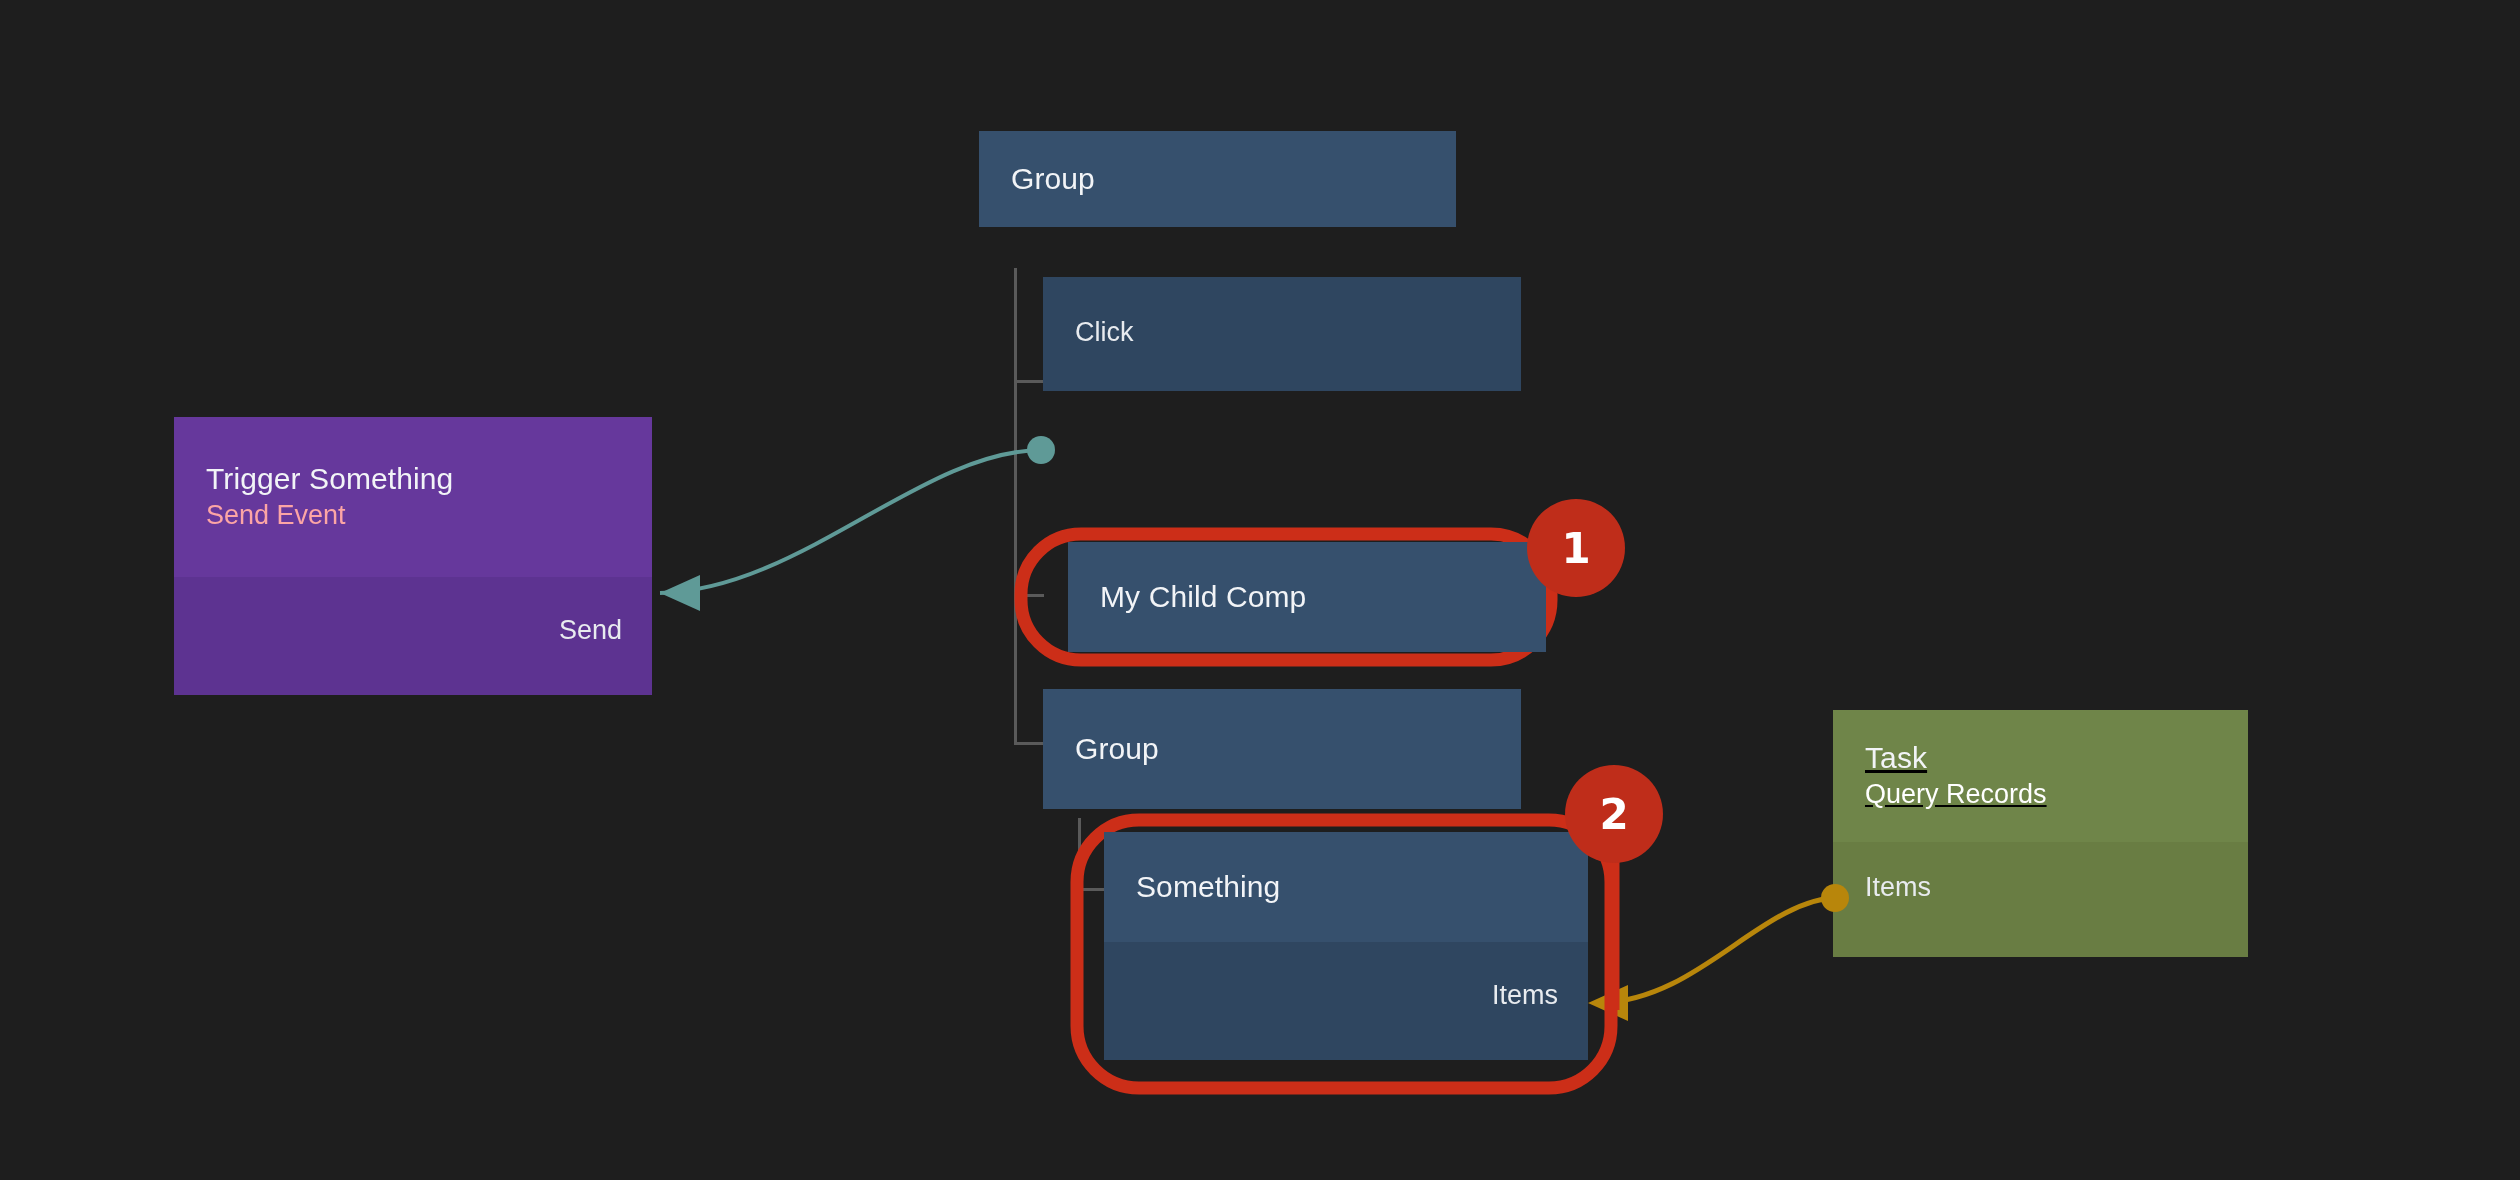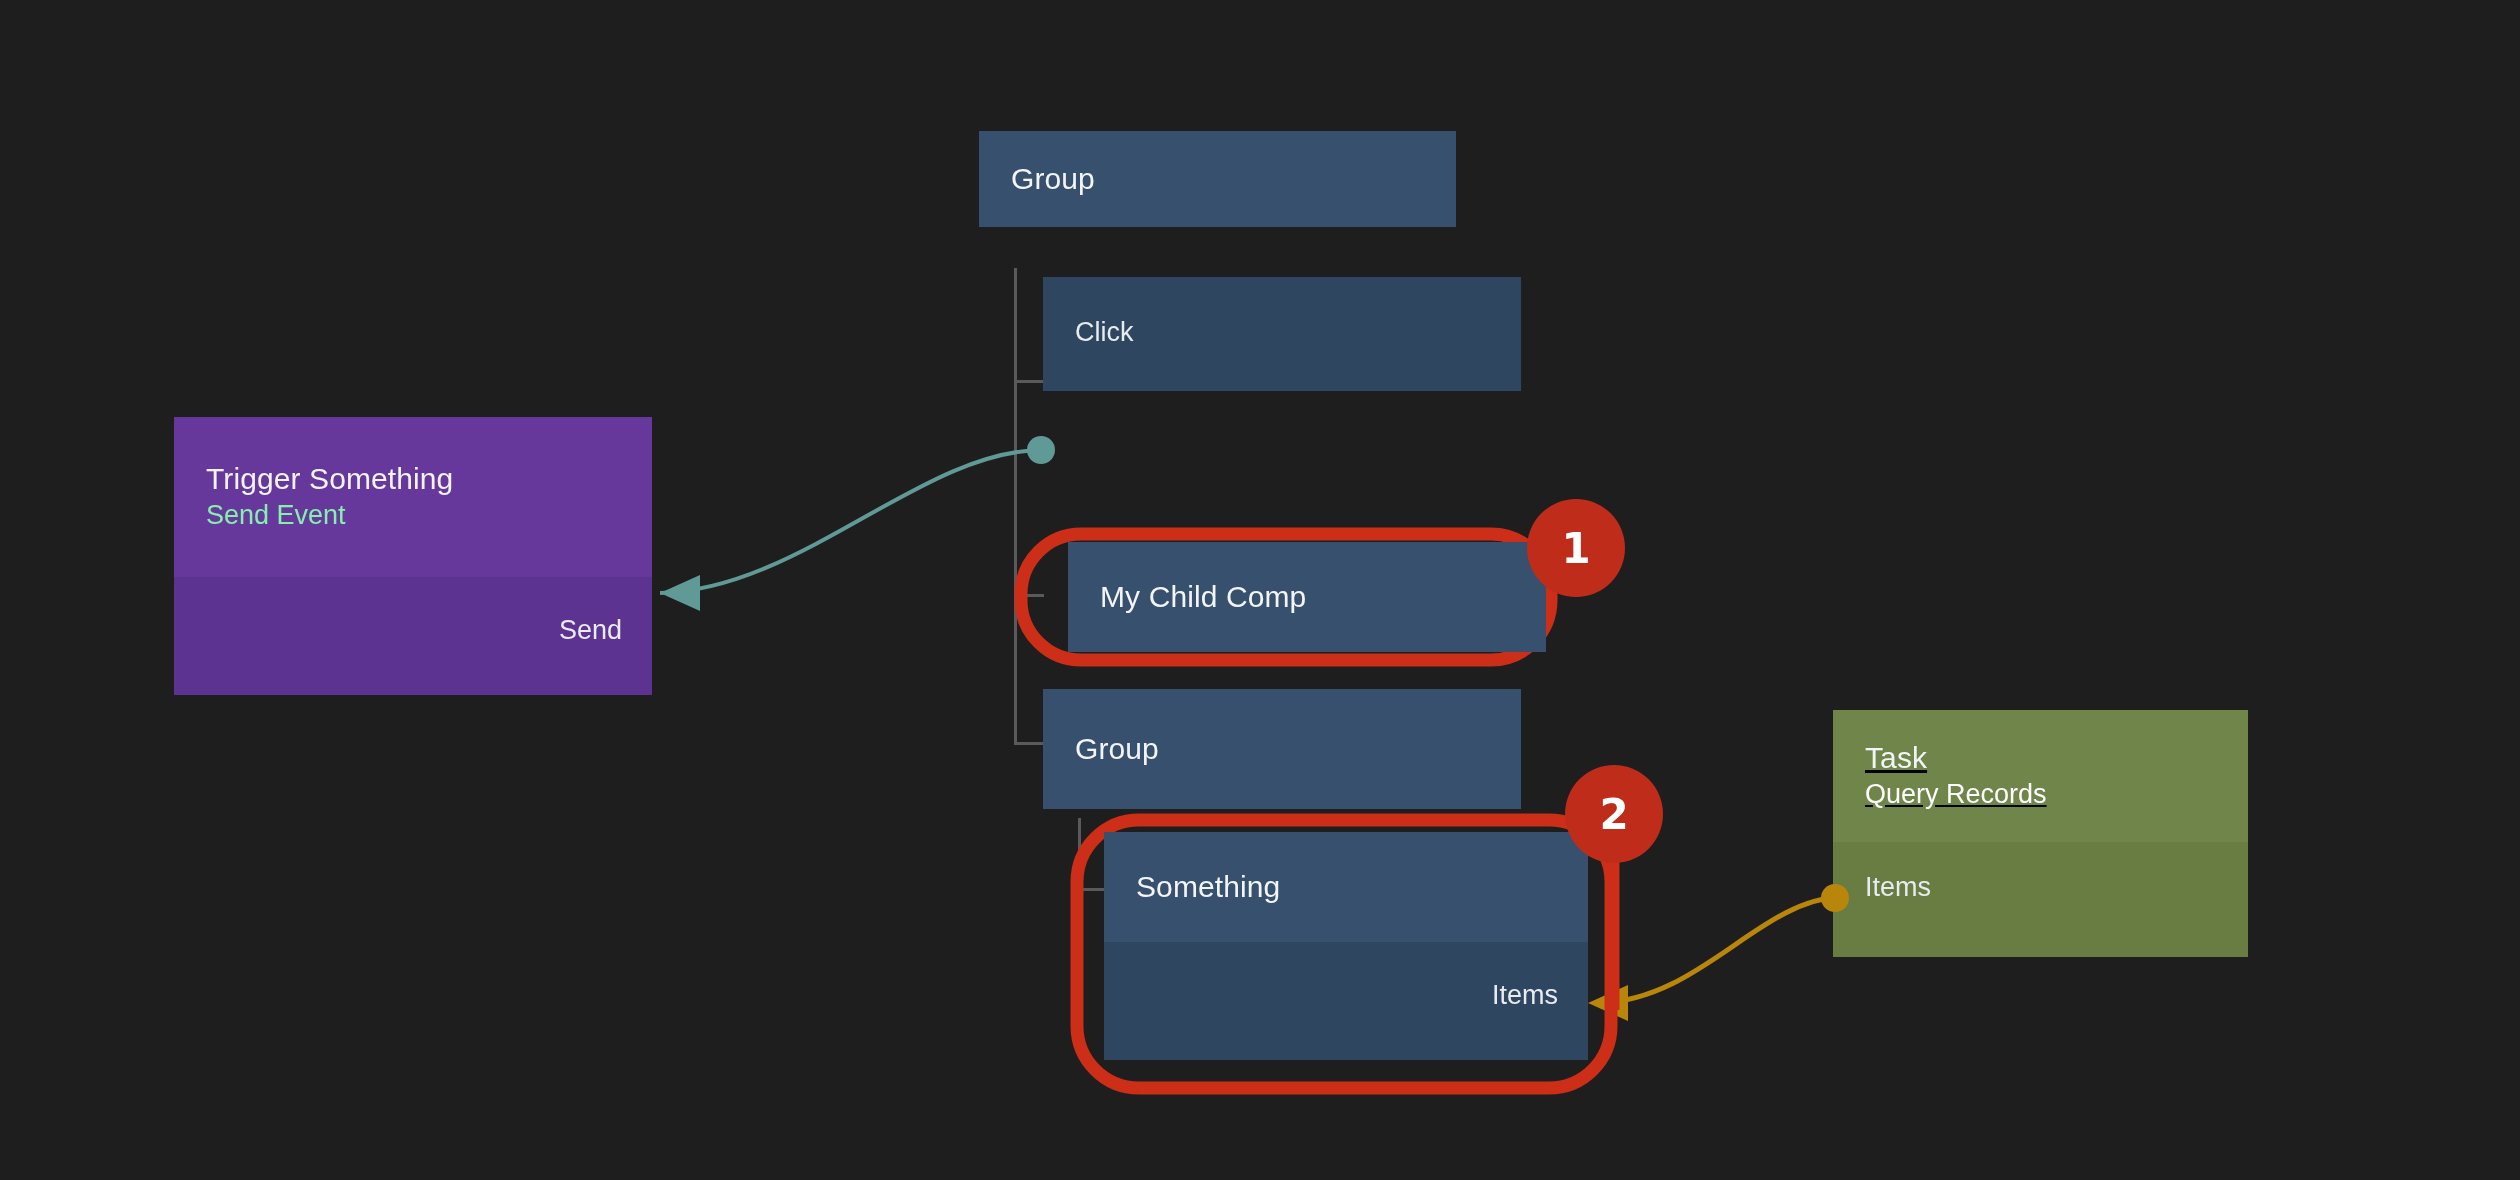--- a/index.html
+++ b/index.html
@@ -49,21 +49,21 @@
     margin-top: 2px;
   }
 
   
   .blue .node-header { background: #36506d; }
   .blue .node-body   { background: #2f4660; }
 
   
   .purple .node-header { background: #66389c; }
   .purple .node-body   { background: #5d3391; }
-  .purple .node-subtitle { color: #86efac; }
+  .purple .node-subtitle { color: #fca5a5; }
 
   
   .green .node-header { background: #6f8549; }
   .green .node-body   { background: #697d43; }
   .green .node-subtitle { color: #ffffff; }
 
   
   .port-label {
     position: absolute;
     color: #e8ebef;

